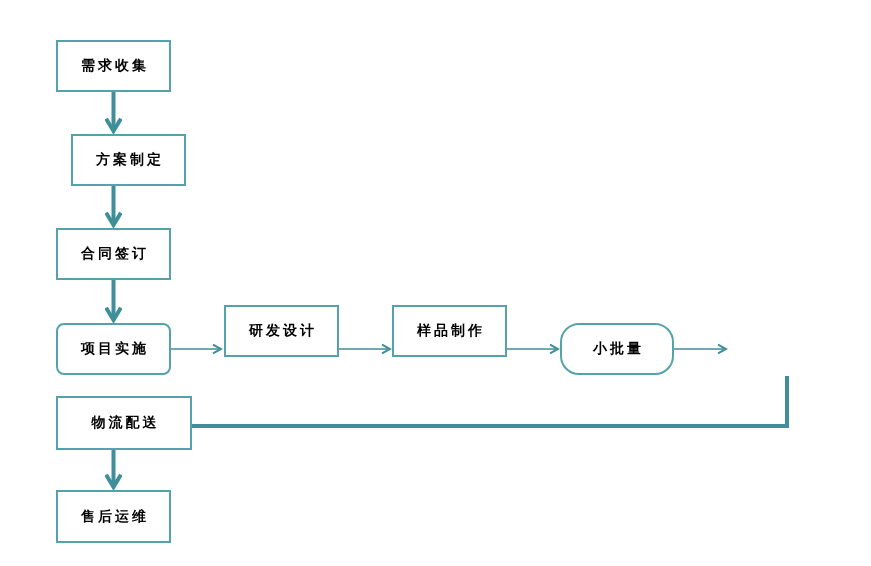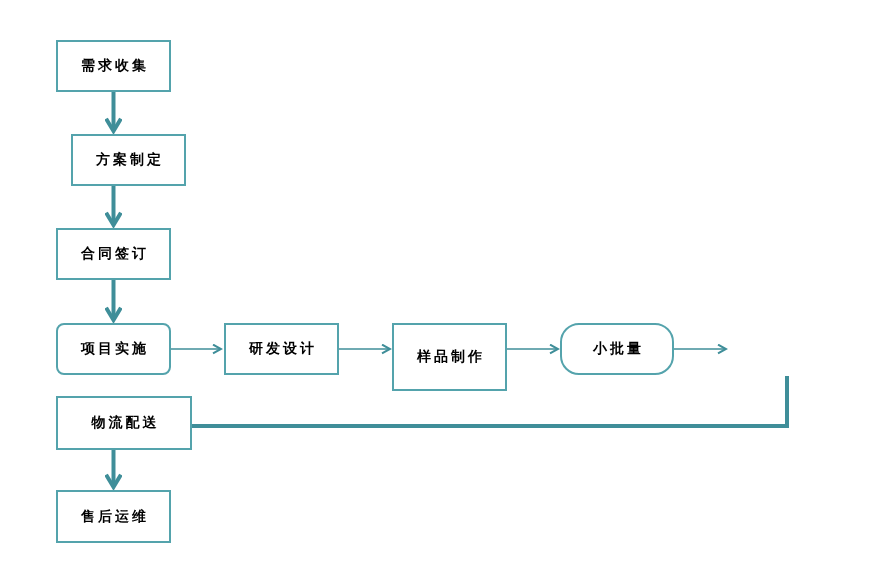--- a/index.html
+++ b/index.html
@@ -78,23 +78,23 @@
   </svg>
 
   <div class="node" style="left:56px;  top:40px;  width:115px; height:52px;">需求收集</div>
 
   <div class="node" style="left:56px;  top:134px; width:115px; height:52px;margin-left:15px;">方案制定</div>
 
   <div class="node" style="left:56px;  top:228px; width:115px; height:52px;text-align:center;">合同签订</div>
 
   <div class="node" style="left:56px;  top:323px; width:115px; height:52px;border-radius:8px;">项目实施</div>
 
-  <div class="node" style="left:224px; top:323px; width:115px; height:52px;">研发设计</div>
+  <div class="node" style="left:224px; top:305px; width:115px; height:52px;">研发设计</div>
 
-  <div class="node" style="left:392px; top:323px; width:115px; height:68px;">样品制作</div>
+  <div class="node" style="left:392px; top:305px; width:115px; height:52px;">样品制作</div>
 
   <div class="node" style="left:560px; top:323px; width:114px; height:52px;border-radius:19px;">小批量</div>
 
 
   <div class="node" style="left:56px;  top:396px; width:136px; height:54px;">物流配送</div>
 
   <div class="node" style="left:56px;  top:490px; width:115px; height:53px;">售后运维</div>
 
 </div>
 

